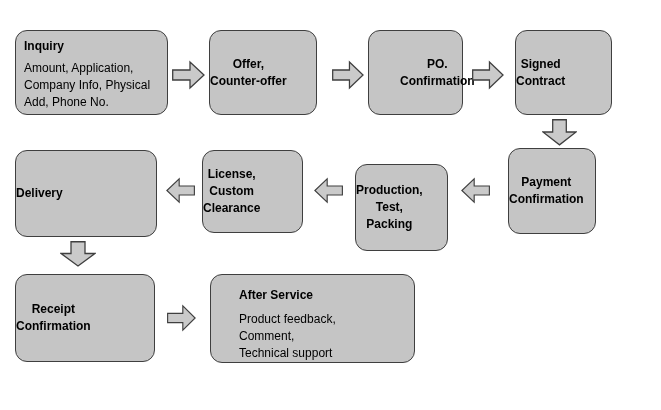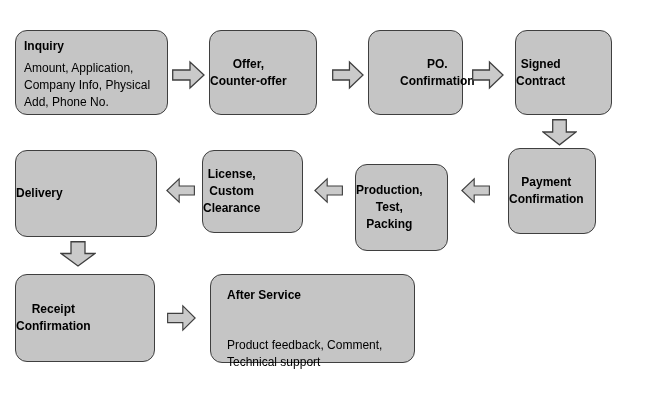--- a/index.html
+++ b/index.html
@@ -53,22 +53,21 @@
     margin:1px 0 6px 0;
     white-space:pre-line;
   }
   .box.detail .body{
     font-weight:normal;
     font-size:12px;
     line-height:17px;
     white-space:pre-line;
   }
   .box.after-service{
-    padding:10px 16px;
-    gap:26px;
+    padding:10px 28px;
   }
   .box.after-service .title{
     margin:2px 0 8px 0;
   }
   .arrow{
     position:absolute;
     display:block;
   }
   .arrow polygon{
     fill:var(--arrow-fill);

